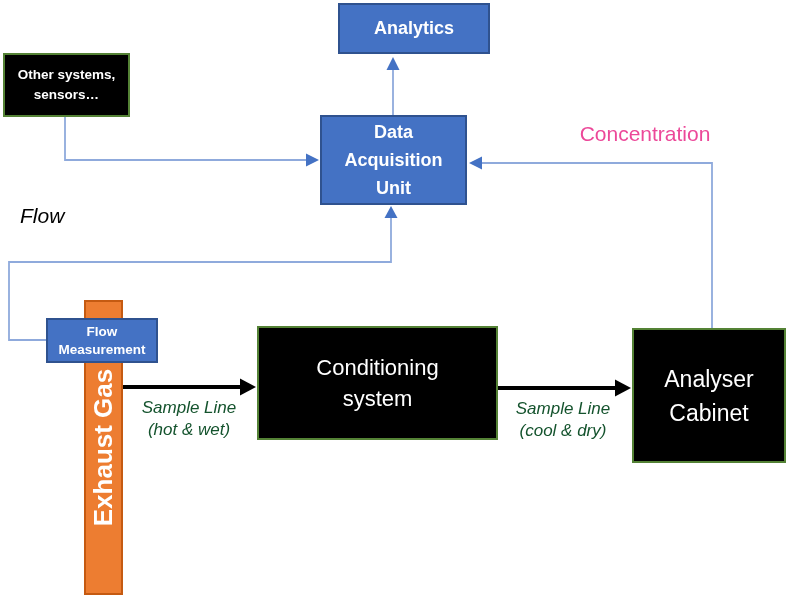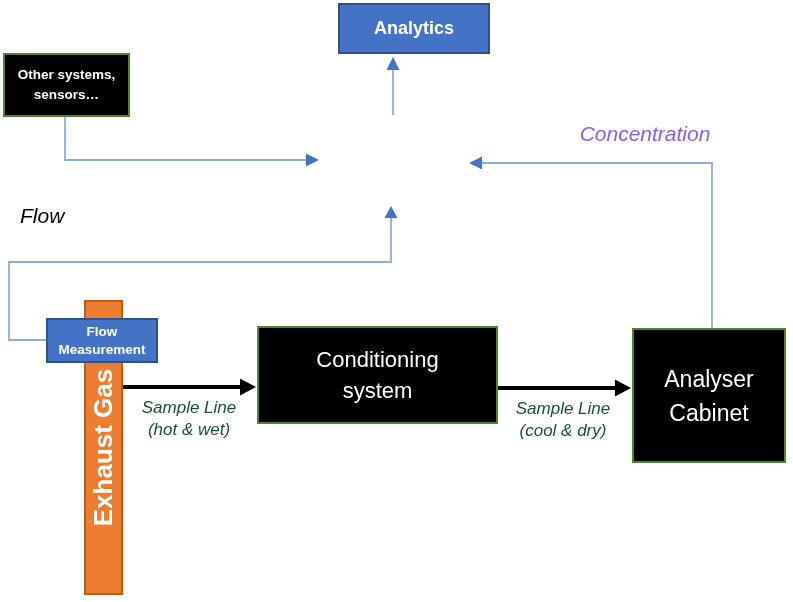--- a/index.html
+++ b/index.html
@@ -66,40 +66,40 @@
   }
   .exhaust-label {
     position: absolute;
     left: -44px; top: 428px; width: 295px; height: 39px;
     transform: rotate(-90deg);
     display: flex; align-items: center; justify-content: center;
     color: #ffffff; font-size: 26px; font-weight: bold;
     white-space: nowrap;
   }
   .conditioning {
-    left: 257px; top: 326px; width: 241px; height: 98px;
+    left: 257px; top: 326px; width: 241px; height: 114px;
     font-size: 22px; line-height: 31px;
   }
   .conditioning .sub {
     font-size: 19px; line-height: 28px;
   }
   .analyser {
     left: 632px; top: 328px; width: 154px; height: 135px;
     font-size: 23px; line-height: 34px;
   }
   .flow-label-text {
     position: absolute;
     left: 20px; top: 204px;
     font-size: 21px; font-style: italic; color: #000000;
   }
   .concentration-label-text {
     position: absolute;
     left: 575px; top: 122px; width: 140px;
     text-align: center;
-    font-size: 21px; font-style: italic; color: #8b5cf6;
+    font-size: 21px; color: #ec4899;
   }
   .sample-label {
     position: absolute;
     width: 120px;
     text-align: center;
     font-size: 17px; font-style: italic; color: #14532d;
     line-height: 22px;
     white-space: pre-line;
   }
   .sample-hot { left: 129px; top: 397px; }
@@ -141,20 +141,23 @@
       <path d="M498,388 H617" fill="none" stroke="#000000" stroke-width="4"></path>
       <polygon points="631,388 615,379.5 615,396.5" fill="#000000"></polygon>
     </g>
   </svg>
 
   <div class="box blue-box analytics">Analytics</div>
 
   <div class="box green-box other-systems">Other systems,
 sensors…</div>
 
+  <div class="box blue-box dau">Data
+Acquisition
+Unit</div>
 
   <div class="box orange-box exhaust-bar"></div>
   <div class="exhaust-label">Exhaust Gas</div>
 
   <div class="box blue-box flow-measurement">Flow
 Measurement</div>
 
   <div class="box green-box conditioning">
     <div>Conditioning
 system</div>

